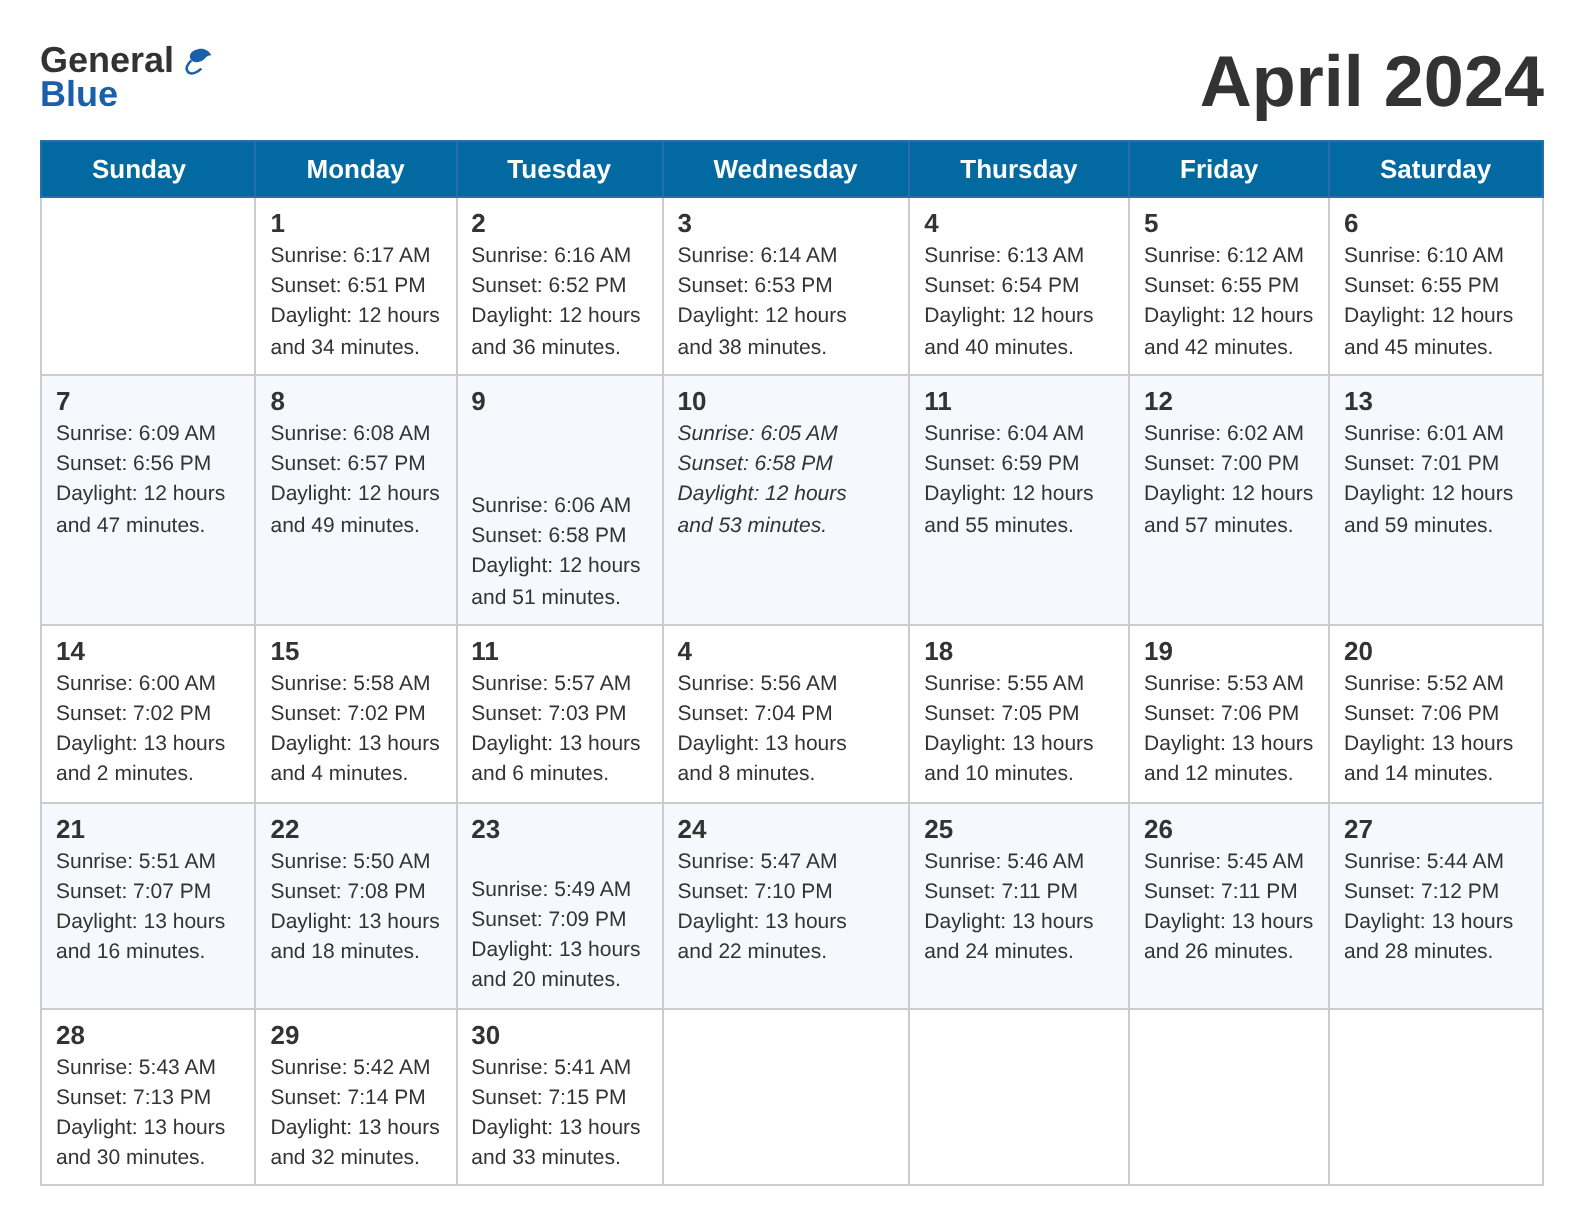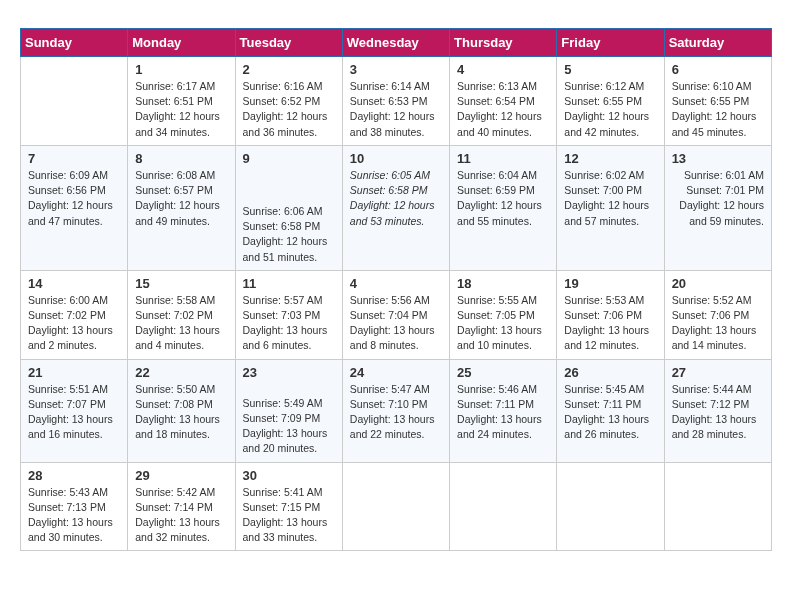--- a/index.html
+++ b/index.html
@@ -40,24 +40,24 @@
     }
     .location-subtitle {
       font-size: 16px;
       color: #555;
     }
     table {
       width: 100%;
       border-collapse: collapse;
     }
     th {
-      background-color: #be185d;
+      background-color: #0369a1;
       color: white;
       text-align: left;
-      padding: 6px 4px;
+      padding: 6px 25px;
       font-size: 13px;
       font-weight: bold;
       border: 1px solid #2b6cb0;
     }
     td {
       border: 1px solid #ccc;
       vertical-align: top;
       padding: 5px 7px;
       font-size: 11px;
       color: #333;
@@ -82,21 +82,32 @@
     }
     tr:nth-child(odd) td {
       background-color: #fff;
     }
     th:first-child, td:first-child { width: 14.28%; }
   </style>
 </head>
 <body>
 
 <div class="header">
+  <div class="logo">
+    <div class="logo-text">
+      <span style="font-size:18px;font-weight:bold;color:#333;">General</span>
+      <svg class="logo-icon" viewBox="0 0 24 24" width="22" height="22">
+        <path d="M20 8 C18 4, 14 3, 10 5 C8 6, 6 8, 8 11 C10 13, 14 12, 16 10 C17 9, 18 8, 20 8Z" fill="#1a5faa"></path>
+        <path d="M8 11 C6 13, 4 16, 6 18 C8 20, 12 18, 14 16" fill="none" stroke="#1a5faa" stroke-width="1.5"></path>
+      </svg>
+    </div>
+    <span style="font-size:18px;font-weight:bold;color:#1a5faa;margin-top:-4px;">Blue</span>
+  </div>
   <div class="title-section">
+    <div class="month-title">April 2024</div>
   </div>
 </div>
 
 <table>
   <thead>
     <tr>
     <th>Sunday</th>
         <th>Monday</th>
         <th>Tuesday</th>
         <th>Wednesday</th>
@@ -189,21 +200,21 @@
         </td>
         <td>
           <div class="day-number">12</div>
           <div class="day-info" style="white-space: pre-line;">Sunrise: 6:02 AM
 Sunset: 7:00 PM
 Daylight: 12 hours
 and 57 minutes.</div>
         </td>
         <td>
           <div class="day-number">13</div>
-          <div class="day-info" style="white-space: pre-line; text-align: right;">Sunrise: 6:01 AM
+          <div class="day-info" style="white-space: pre-line;">Sunrise: 6:01 AM
 Sunset: 7:01 PM
 Daylight: 12 hours
 and 59 minutes.</div>
         </td>
       </tr>
       <tr>
         <td>
           <div class="day-number">14</div>
           <div class="day-info" style="white-space: pre-line;">Sunrise: 6:00 AM
 Sunset: 7:02 PM

